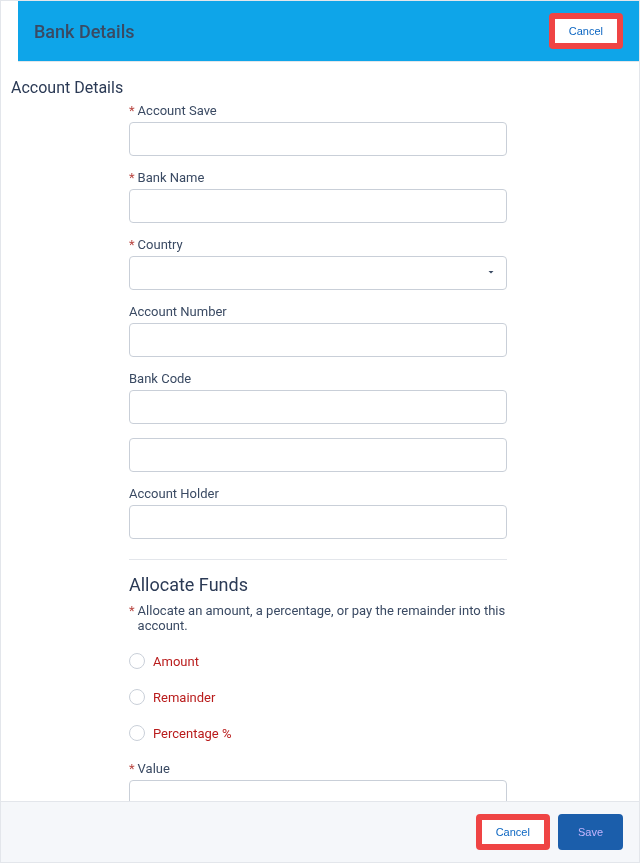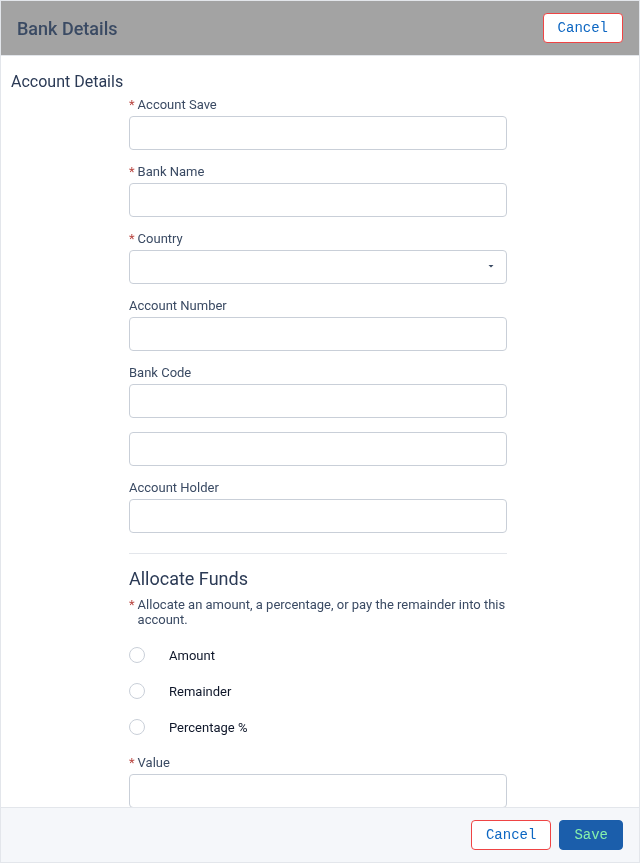--- a/index.html
+++ b/index.html
@@ -8,43 +8,43 @@
       background: #ffffff;
       color: #2b3a55;
       font-size: 14px;
       width: 640px;
       height: 863px;
       border: 1px solid #e3e6eb;
       display: flex;
       flex-direction: column;
     }
     .header {
-      background: #a3a3a3;
+      background: #0ea5e9;
       border-bottom: 1px solid #e3e6eb;
       padding: 12px 16px;
       display: flex;
       align-items: center;
       justify-content: space-between;
       color: #2b3a55;
+      margin-left: 17px;
     }
     .header h1 { font-size: 18px; font-weight: 500; color: #3a4a63; }
     .btn {
-      border: 1px solid #ef4444;
+      border: 6px solid #ef4444;
       border-radius: 4px;
       padding: 6px 14px;
-      font-size: 14px;
+      font-size: 11px;
       cursor: pointer;
       background: #fff;
       color: #0c66c2;
-      font-family: Liberation Mono, monospace;
     }
     .btn-primary {
       background: #1b5eab;
       border-color: #1b5eab;
-      color: #86efac;
+      color: #c4b5fd;
     }
     .content {
       flex: 1;
       padding: 10px 16px 10px 10px;
       overflow: auto;
     }
     .section-title { font-size: 16px; font-weight: 400; color: #2b3a55; margin-bottom: 6px; margin-top: 6px; }
     .form-row {
       margin-left: 118px;
       margin-right: 116px;
@@ -93,24 +93,24 @@
       font-size: 13px;
       color: #3a4a63;
       margin-bottom: 10px;
       display: flex;
       align-items: flex-start;
       gap: 3px;
     }
     .radio-row {
       display: flex;
       align-items: center;
-      gap: 24px;
+      gap: 8px;
       margin: 20px 0;
       font-size: 13px;
-      color: #0f172a;
+      color: #b91c1c;
     }
     .radio-circle {
       width: 16px; height: 16px;
       border: 1px solid #c9cfd8;
       border-radius: 50%;
       background: #fff;
     }
     .note { font-size: 12.5px; color: #3a4a63; margin-top: 6px; margin-bottom: 14px; }
     .footer {
       background: #f5f7fa;

